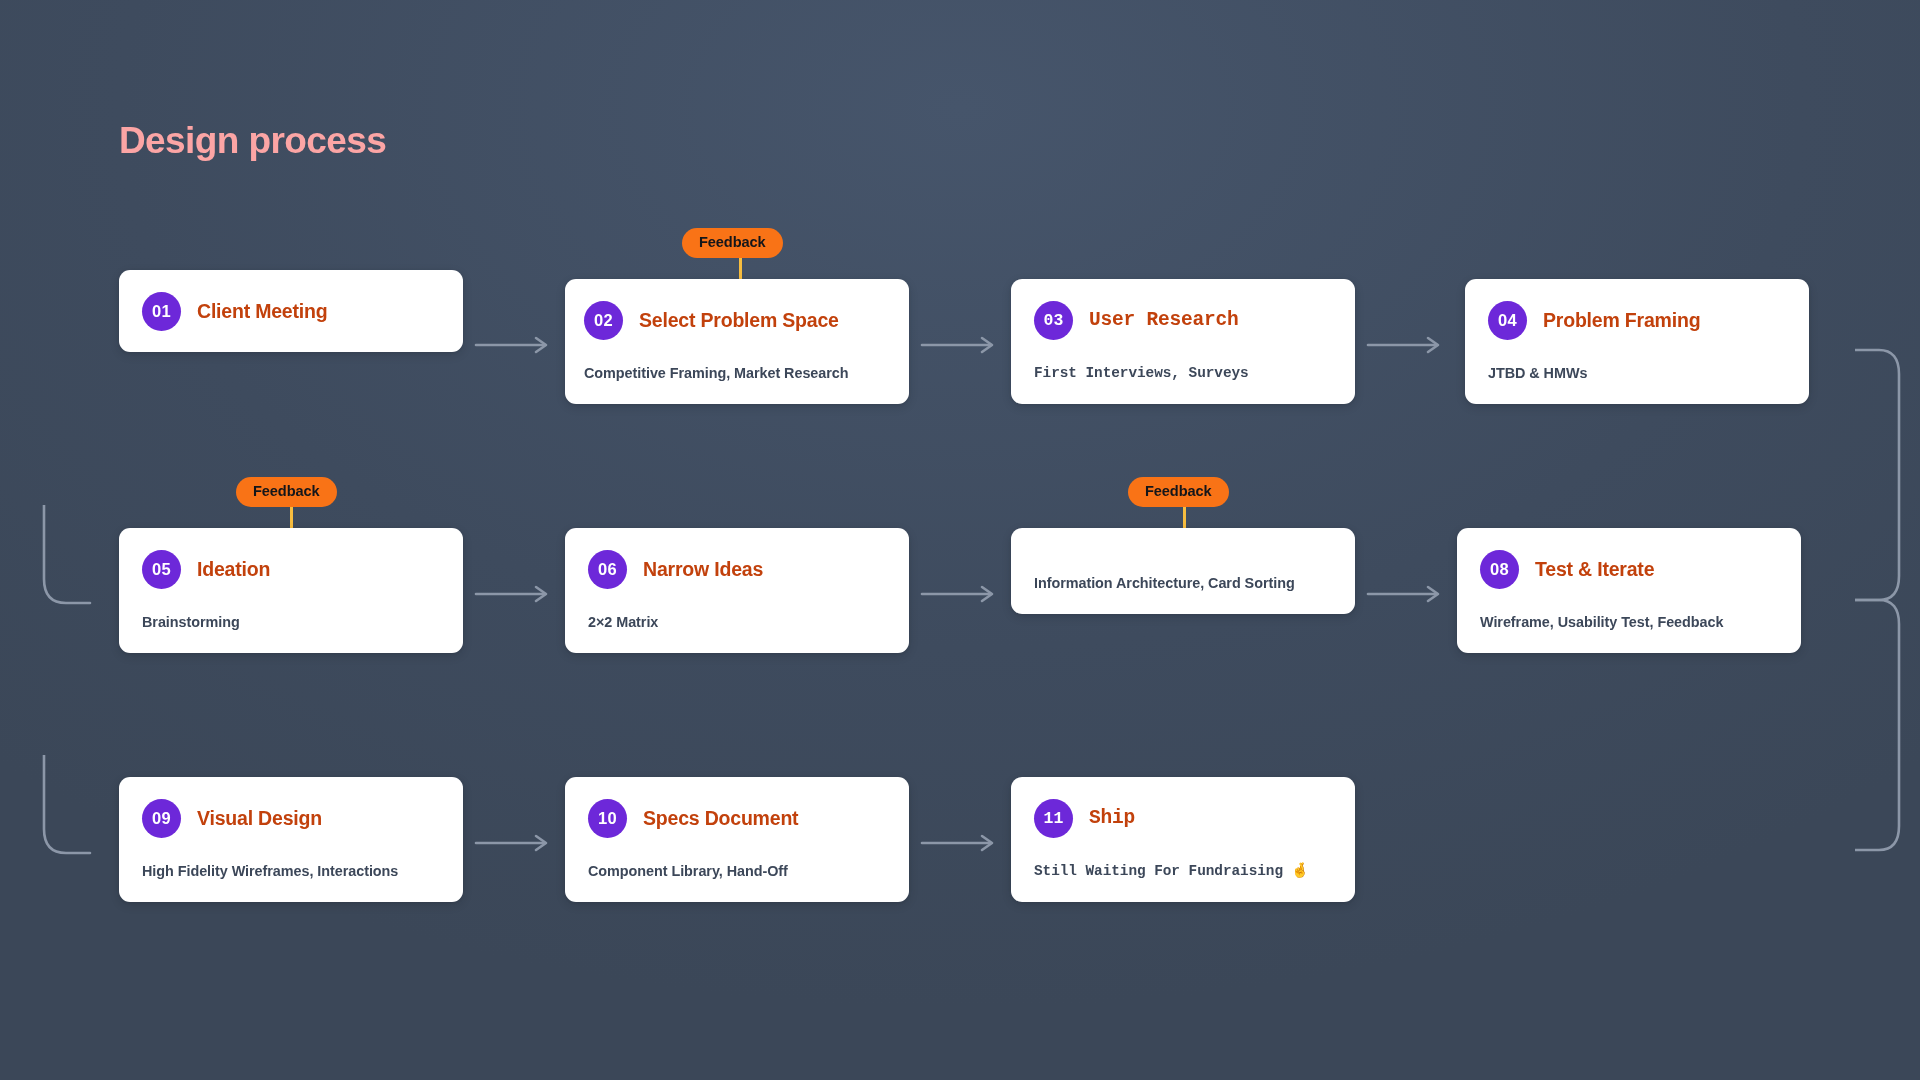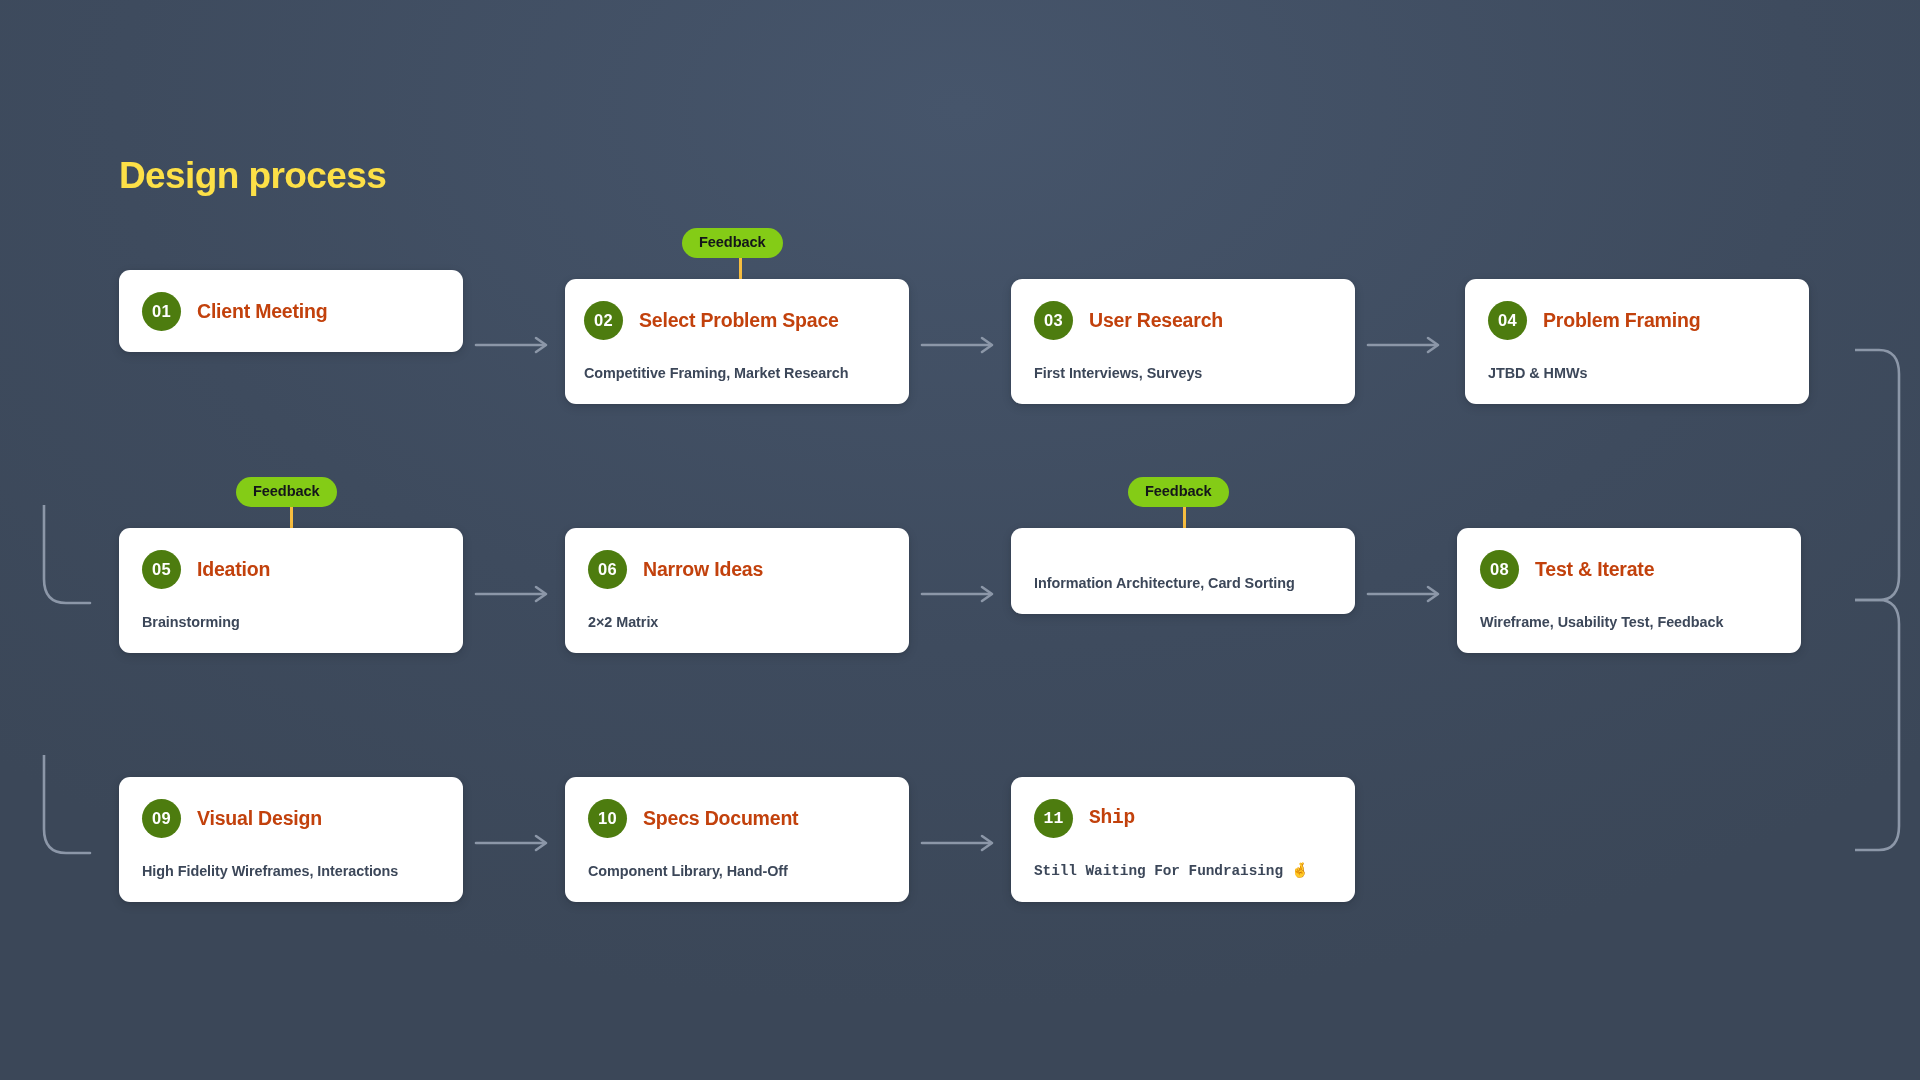--- a/index.html
+++ b/index.html
@@ -24,24 +24,23 @@
     height: 1080px;
   }
 
   
   #page-title {
     position: absolute;
     left: 119px;
     top: 122px;
     font-size: 37px;
     font-weight: bold;
-    color: #fde047;
+    color: #fca5a5;
     letter-spacing: -0.6px;
     line-height: 1;
-    margin-top: 35px;
   }
 
   
   .card {
     position: absolute;
     width: 344px;
     background: #FFFFFF;
     border-radius: 11px;
     box-shadow: 0 3px 10px rgba(16, 22, 32, 0.16), 0 1px 3px rgba(16,22,32,0.10);
     padding: 22px 23px 21px 23px;
@@ -51,21 +50,21 @@
     display: flex;
     align-items: center;
     gap: 16px;
   }
 
   .badge {
     width: 39px;
     height: 39px;
     min-width: 39px;
     border-radius: 50%;
-    background: #4d7c0f;
+    background: #6d28d9;
     color: #FFFFFF;
     font-size: 16.5px;
     font-weight: bold;
     display: flex;
     align-items: center;
     justify-content: center;
     letter-spacing: 0.2px;
   }
 
   .card-title {
@@ -90,21 +89,21 @@
     font-size: 14.4px;
     font-weight: normal;
     color: #6B7687;
     line-height: 1.45;
     letter-spacing: -0.05px;
   }
 
   
   .feedback {
     position: absolute;
-    background: #84cc16;
+    background: #f97316;
     color: #14161A;
     font-size: 14.6px;
     font-weight: bold;
     border-radius: 999px;
     padding: 7px 17px 8px 17px;
     line-height: 1;
     letter-spacing: -0.1px;
     white-space: nowrap;
   }
 
@@ -151,21 +150,21 @@
       <div class="card-title">Select Problem Space</div>
     </div>
     <div class="card-tags">Competitive Framing, Market Research</div>
   </div>
 
   <svg class="arrow" style="left:920px; top:334px;" width="80" height="22" viewBox="0 0 80 22">
     <line x1="2" y1="11" x2="70" y2="11" stroke="#8C97A8" stroke-width="2.6" stroke-linecap="round"></line>
     <polyline points="62,4 72,11 62,18" fill="none" stroke="#8C97A8" stroke-width="2.6" stroke-linecap="round" stroke-linejoin="round"></polyline>
   </svg>
 
-  <div class="card" style="left:1011px; top:279px;">
+  <div class="card" style="left:1011px; top:279px;font-family:Liberation Mono, monospace;">
     <div class="card-head">
       <div class="badge">03</div>
       <div class="card-title">User Research</div>
     </div>
     <div class="card-tags">First Interviews, Surveys</div>
   </div>
 
   <svg class="arrow" style="left:1366px; top:334px;" width="80" height="22" viewBox="0 0 80 22">
     <line x1="2" y1="11" x2="70" y2="11" stroke="#8C97A8" stroke-width="2.6" stroke-linecap="round"></line>
     <polyline points="62,4 72,11 62,18" fill="none" stroke="#8C97A8" stroke-width="2.6" stroke-linecap="round" stroke-linejoin="round"></polyline>

